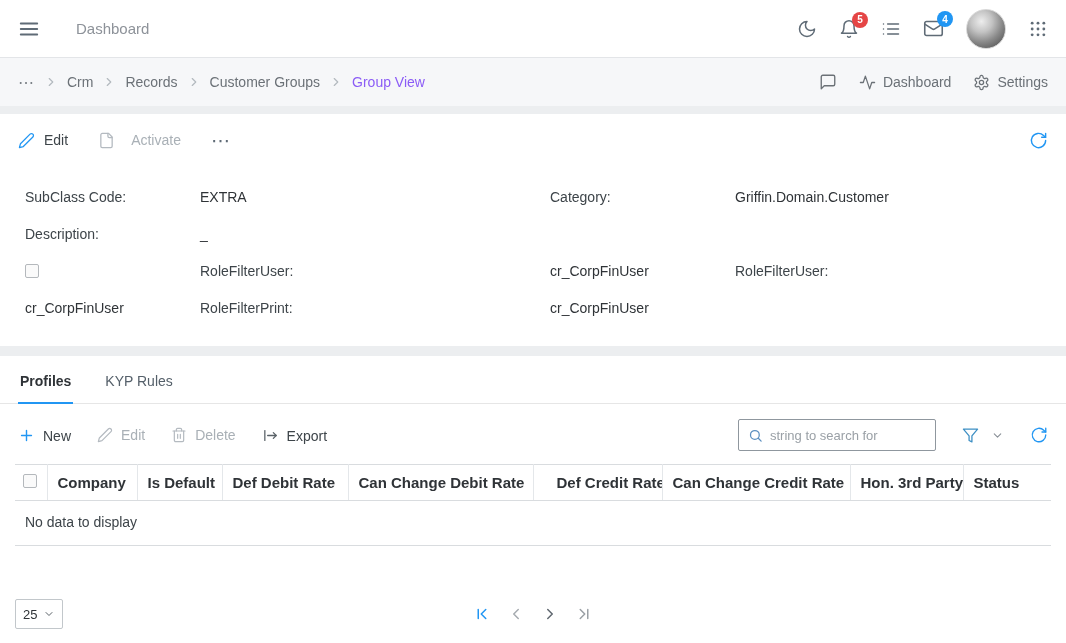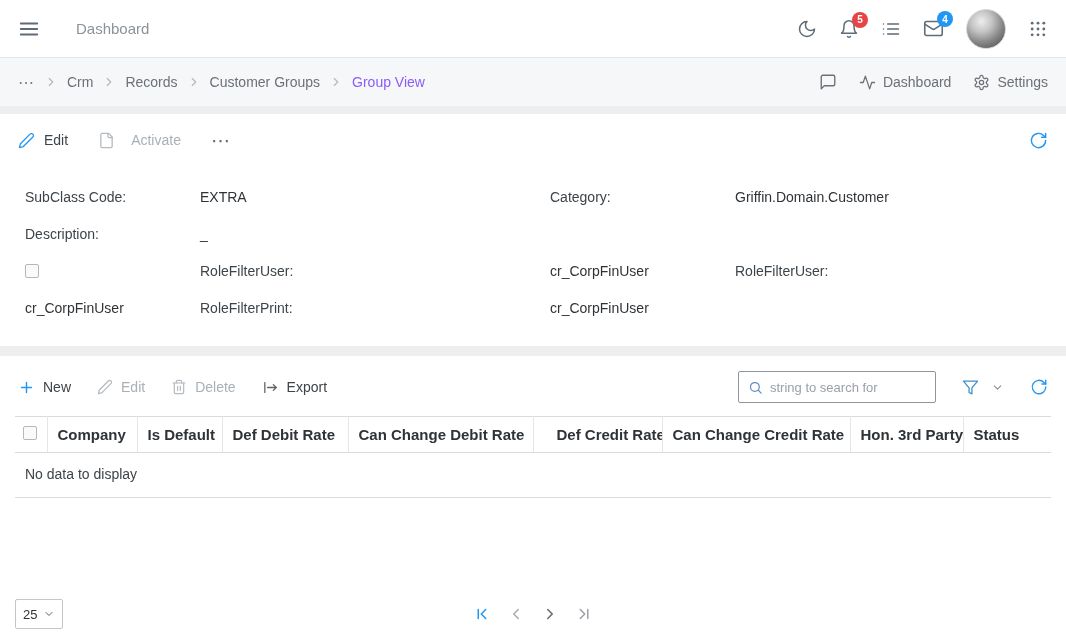--- a/index.html
+++ b/index.html
@@ -63,21 +63,21 @@
               border-radius:2px; display:inline-block; }
 
   
   .card-grid { margin-top:10px; flex:1; display:flex; flex-direction:column; min-height:0; }
   .tabs-row { display:flex; padding:0 18px; border-bottom:1px solid #e6e6e6; gap:30px;
               height:48px; align-items:flex-end; flex:0 0 48px; }
   .tab { padding:12px 2px 14px; font-size:14px; color:#55606a; cursor:pointer; position:relative; }
   .tab.active { color:#2f3337; font-weight:700; }
   .tab.active::after { content:""; position:absolute; left:0; right:0; bottom:-1px; height:2px; background:#2196f3; }
   .grid-toolbar { display:flex; align-items:center; padding:15px 18px 13px 18px; gap:26px; }
-  .gt-btn { display:inline-flex; align-items:center; gap:8px; background:none; border:none;
+  .gt-btn { display:inline-flex; align-items:flex-end; gap:8px; background:none; border:none;
             font-size:14px; color:#3d4449; cursor:pointer; }
   .gt-btn .ic-blue { color:#2196f3; display:inline-flex; }
   .gt-btn.disabled { color:#a9b0b6; cursor:default; }
   .gt-btn.disabled .ic { color:#b4bac0; display:inline-flex; }
   .gt-btn .ic-dark { color:#5a6268; display:inline-flex; }
   .search-box { margin-left:auto; display:flex; align-items:center; width:198px; height:32px;
                 border:1px solid #8f979e; border-radius:2px; padding:0 9px; gap:7px; background:#fff; }
   .search-box input { border:none; outline:none; flex:1; font-size:13px; color:#333; min-width:0; background:transparent; }
   .search-box input::placeholder { color:#9aa0a6; }
   .funnel-btn { color:#3d8fc4; }
@@ -255,20 +255,24 @@
     <div class="fcell fvalue">cr_CorpFinUser</div>
 
     <div class="fcell flabel">RoleFilterUser:</div>
     <div class="fcell fvalue">cr_CorpFinUser</div>
     <div class="fcell flabel">RoleFilterPrint:</div>
     <div class="fcell fvalue">cr_CorpFinUser</div>
   </div>
 </div>
 
 <div class="card card-grid">
+  <div class="tabs-row">
+    <div class="tab active"><span>Profiles</span></div>
+    <div class="tab"><span>KYP Rules</span></div>
+  </div>
 
   <div class="grid-toolbar">
     <button class="gt-btn">
       <span class="ic-blue">
           <svg width="17" height="17" viewBox="0 0 24 24" fill="none" stroke="currentColor" stroke-width="2" stroke-linecap="round">
             <path d="M12 5v14M5 12h14"></path>
           </svg>
         </span>
       <span>New</span>
     </button>

